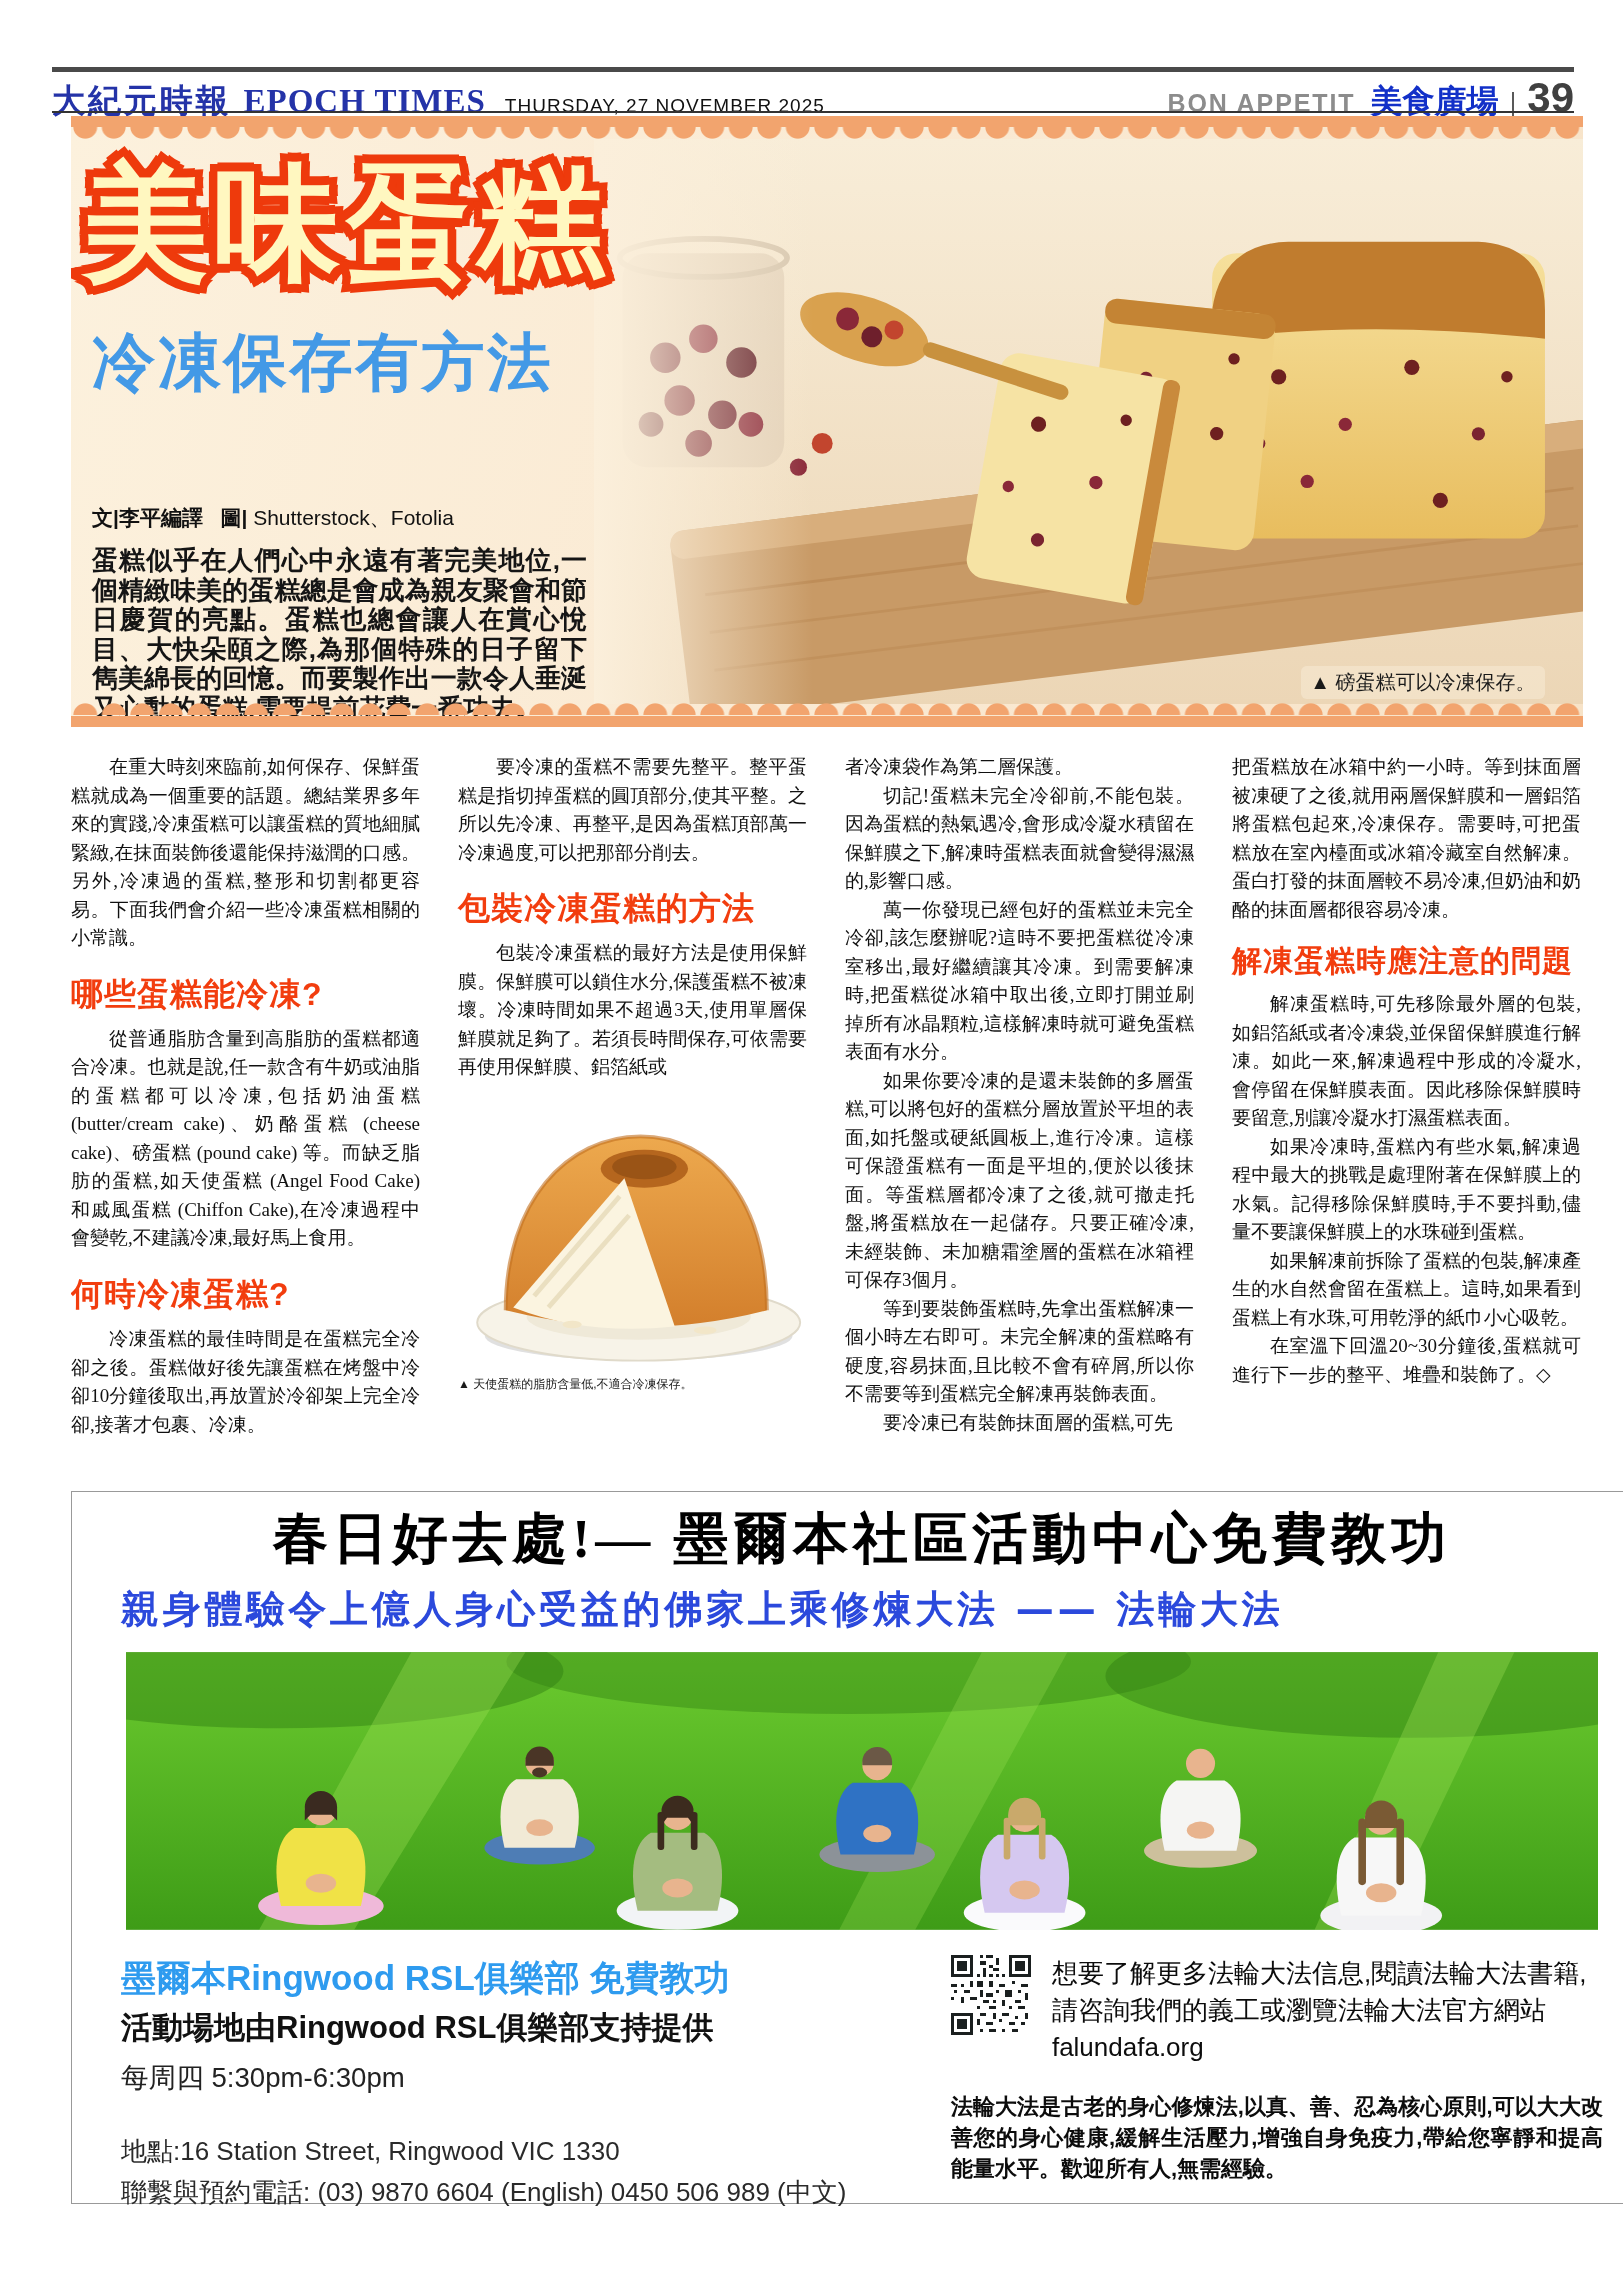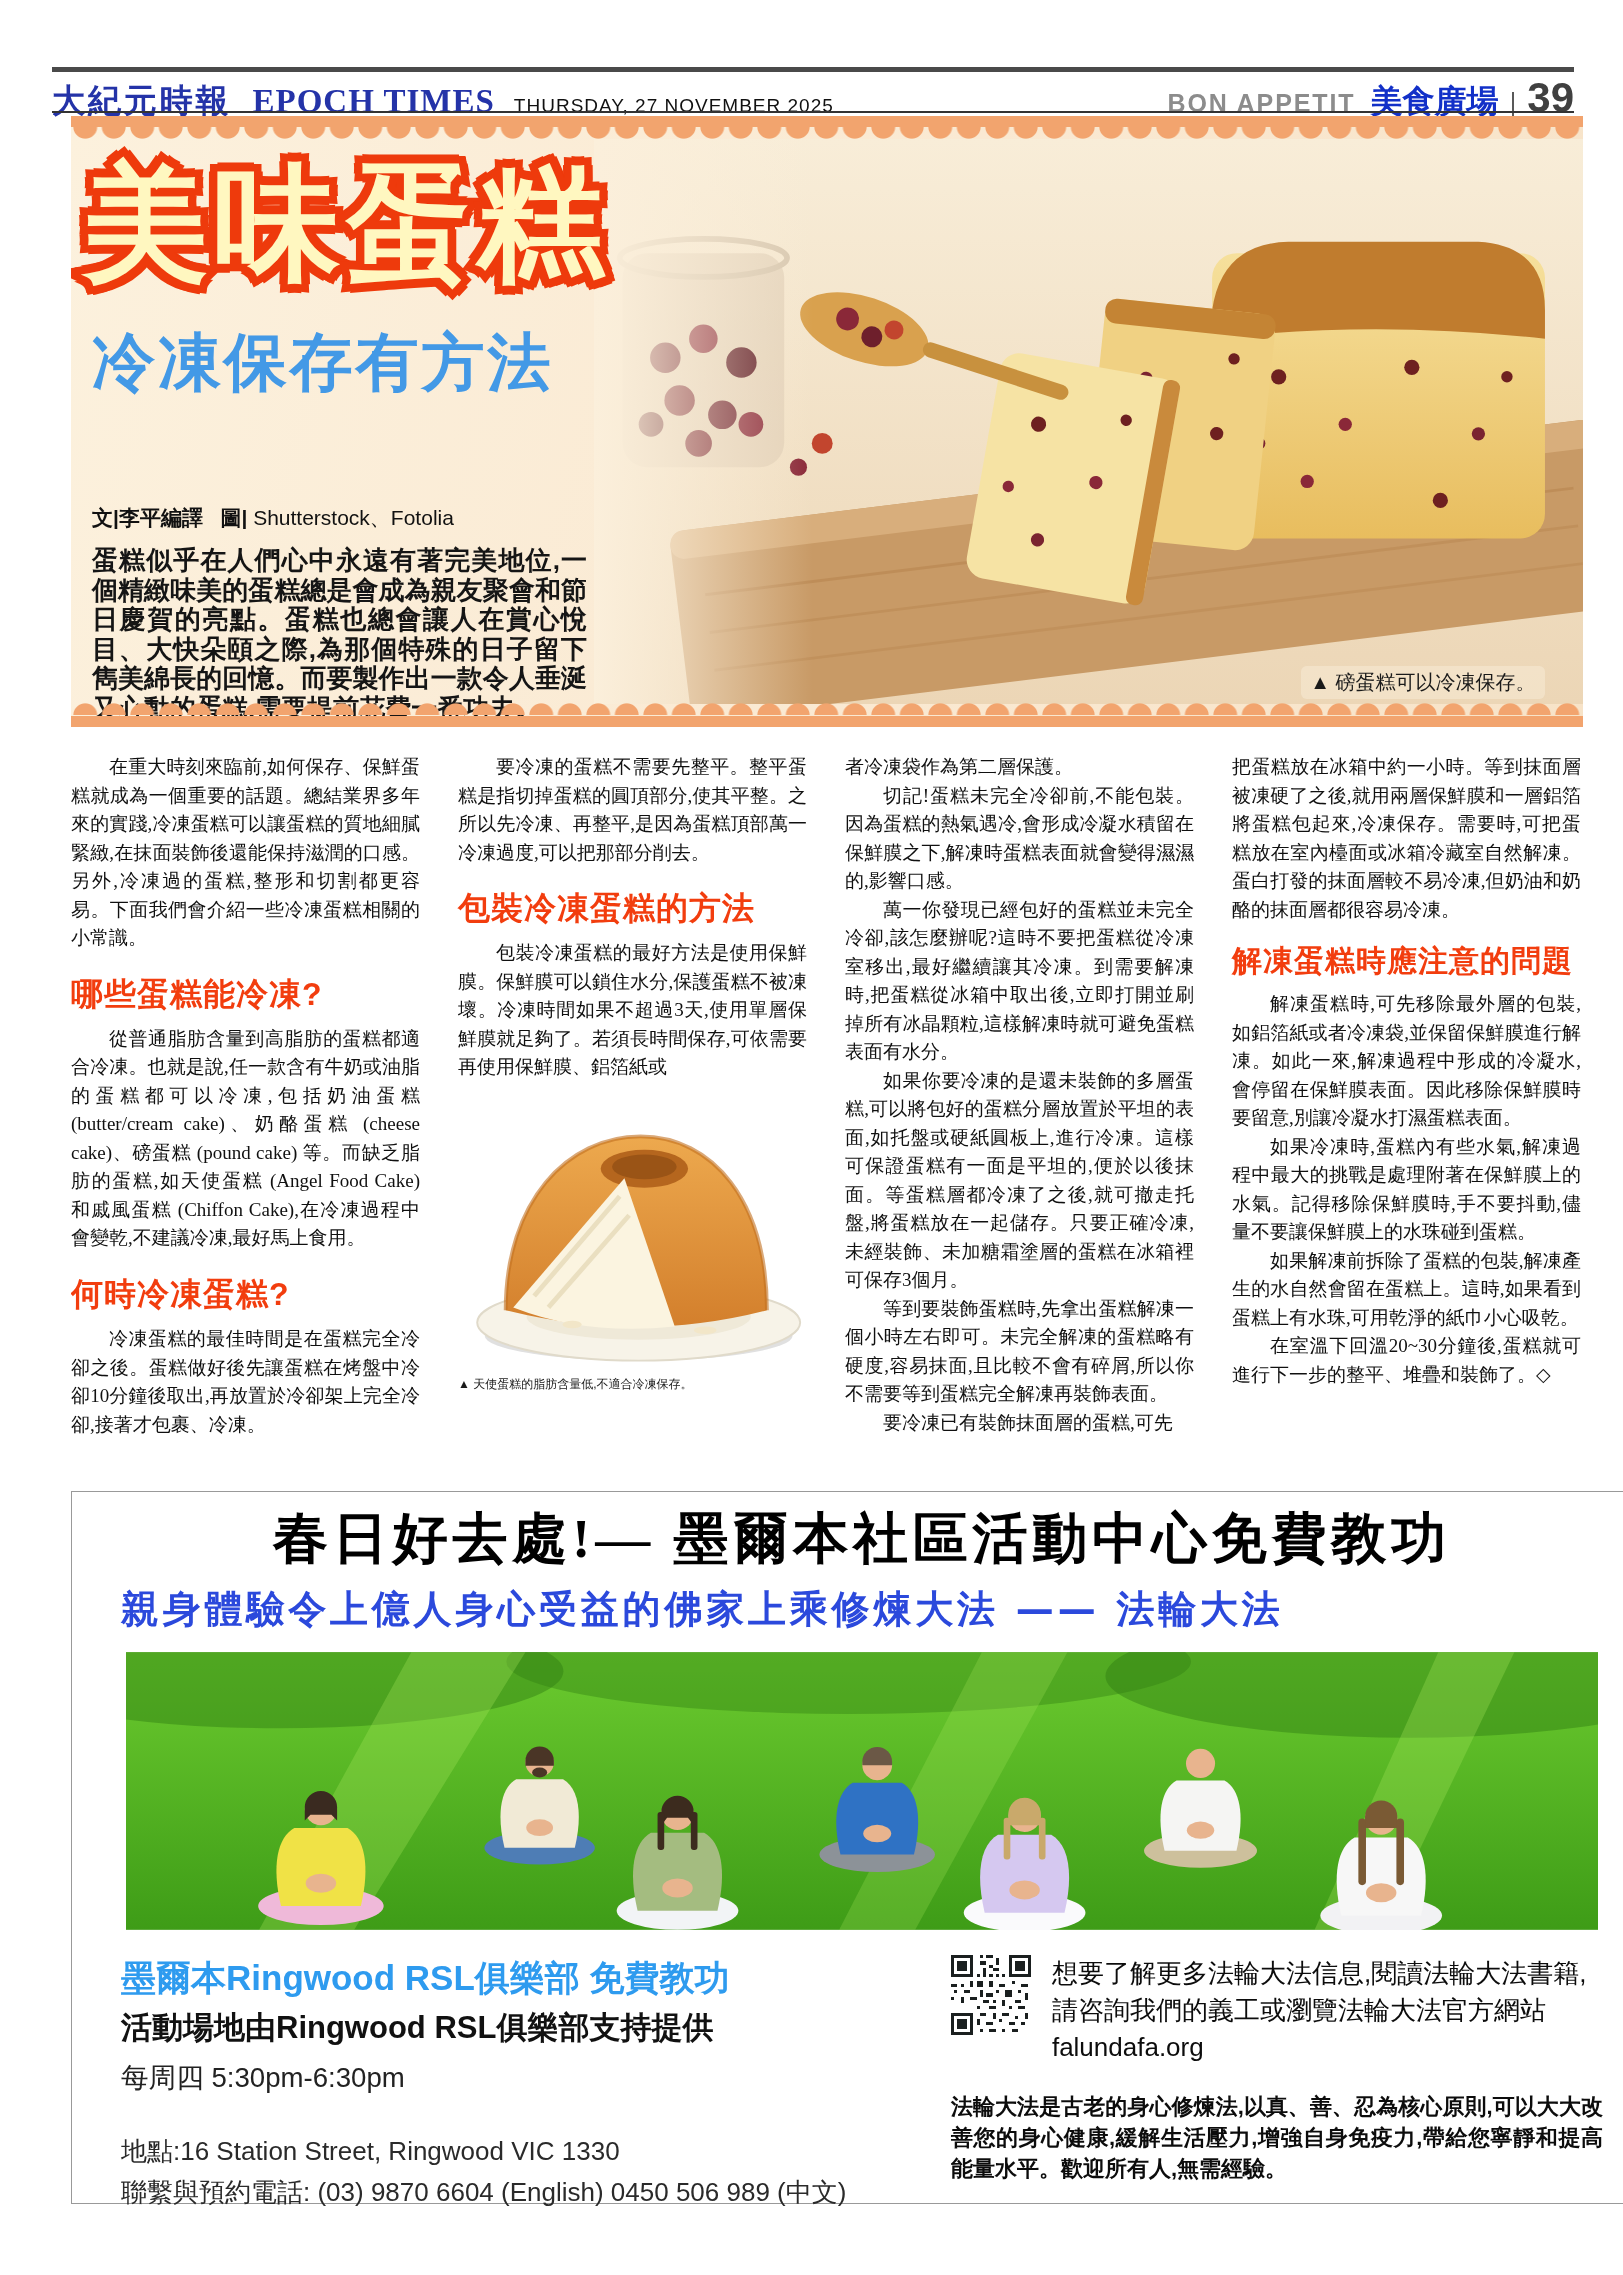--- a/index.html
+++ b/index.html
@@ -3,21 +3,21 @@
 <meta charset="utf-8">
 <style>
   html,body{margin:0;padding:0;background:#ffffff;}
   #page{position:relative;width:1624px;height:2275px;background:#ffffff;overflow:hidden;
         font-family:"Liberation Serif","DejaVu Serif",serif;color:#111;}
 
   
   #top-rule{position:absolute;left:52px;top:67px;width:1522px;height:4.8px;background:#4a4a4a;}
   #masthead{position:absolute;left:52px;top:74px;width:1522px;height:34px;display:flex;align-items:baseline;}
   #logo-cjk{font-family:"Liberation Sans",sans-serif;font-weight:900;font-size:33px;color:#2433a8;letter-spacing:2.9px;}
-  #logo-en{font-family:"Liberation Serif",serif;font-weight:700;font-size:33px;color:#2433a8;margin-left:21px;letter-spacing:1px;}
+  #logo-en{font-family:"Liberation Serif",serif;font-weight:700;font-size:33px;color:#2433a8;margin-left:12px;letter-spacing:1px;}
   #m-date{font-family:"Liberation Sans",sans-serif;font-size:19px;color:#111;margin-left:19px;letter-spacing:1px;}
   #m-right{margin-left:auto;display:flex;align-items:baseline;}
   #sec-en{font-family:"Liberation Sans",sans-serif;font-weight:700;font-size:25px;color:#8c8c8c;letter-spacing:1.9px;}
   #sec-cjk{font-family:"Liberation Sans",sans-serif;font-weight:900;font-size:32px;color:#1230c8;margin-left:15px;}
   #sec-sep{font-size:30px;color:#222;margin:0 11.4px;}
   #page-num{font-family:"Liberation Sans",sans-serif;font-weight:900;font-size:42px;color:#404040;}
   #mid-rule{position:absolute;left:52px;top:111px;width:1522px;height:1.9px;background:#333;}
 
   
   #hero{position:absolute;left:71px;top:116px;width:1512px;height:611px;

